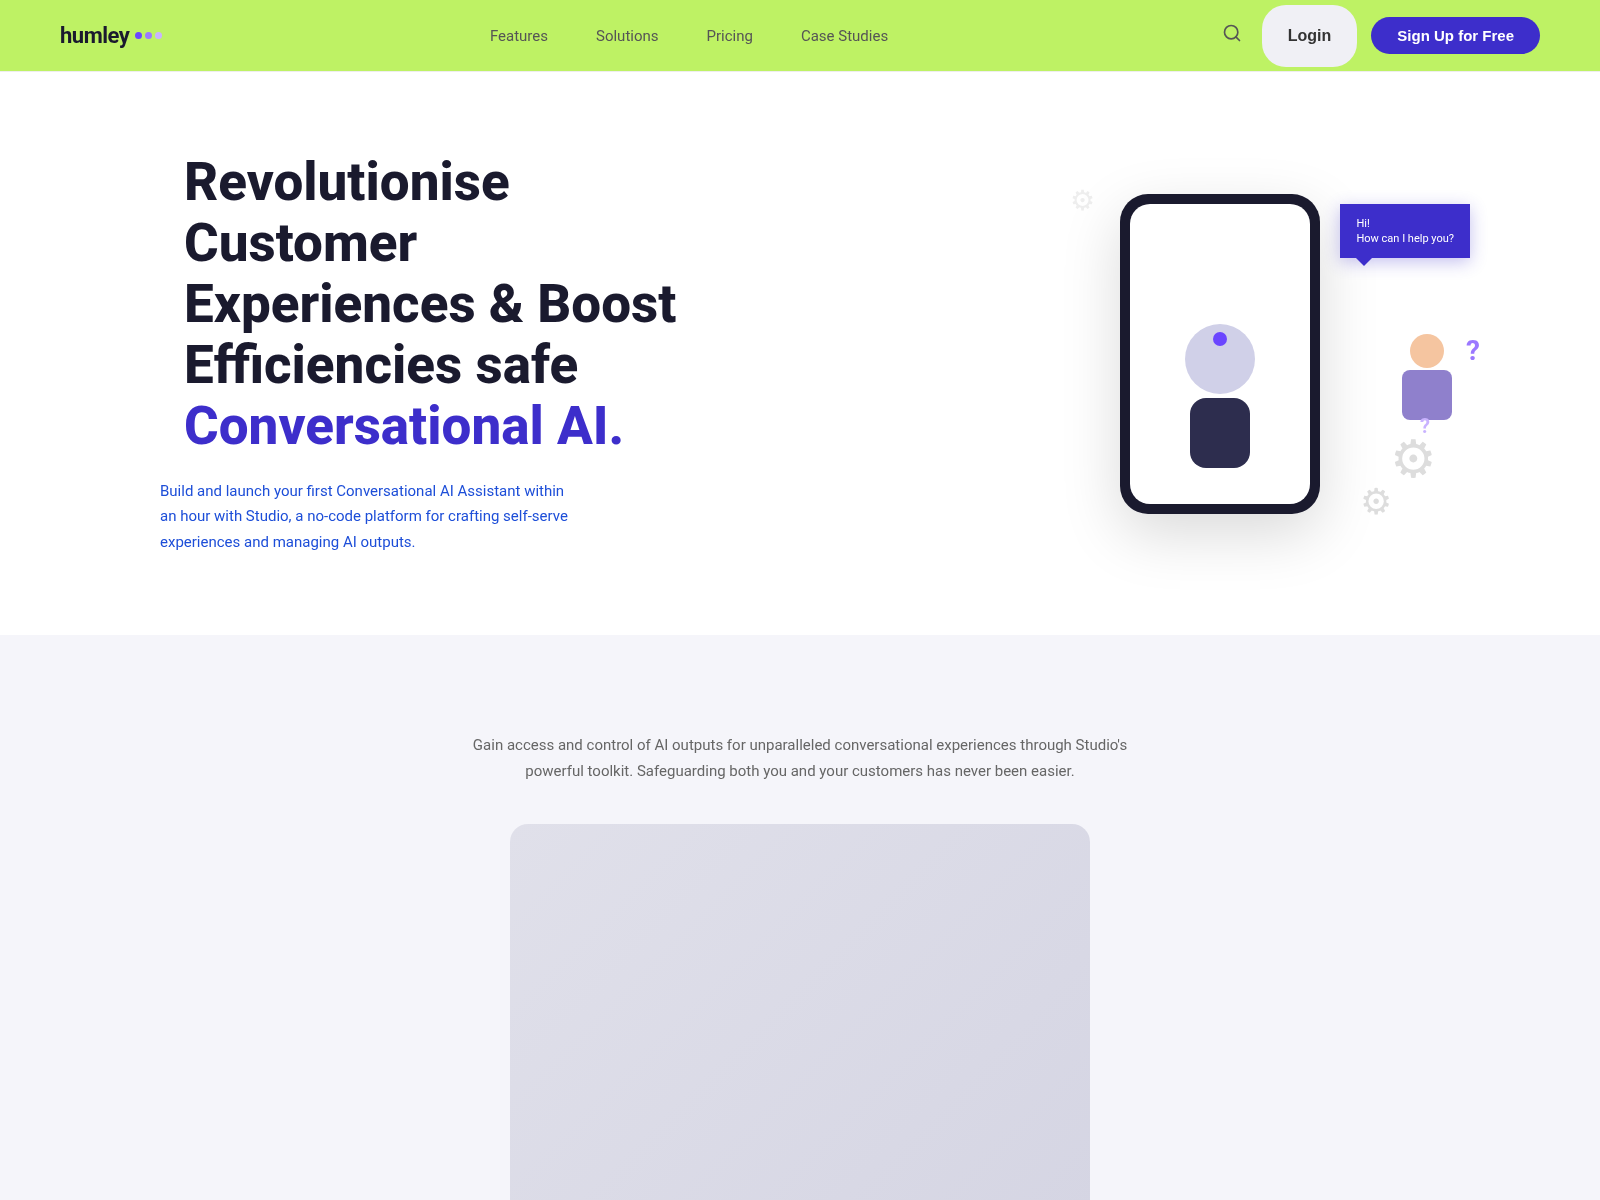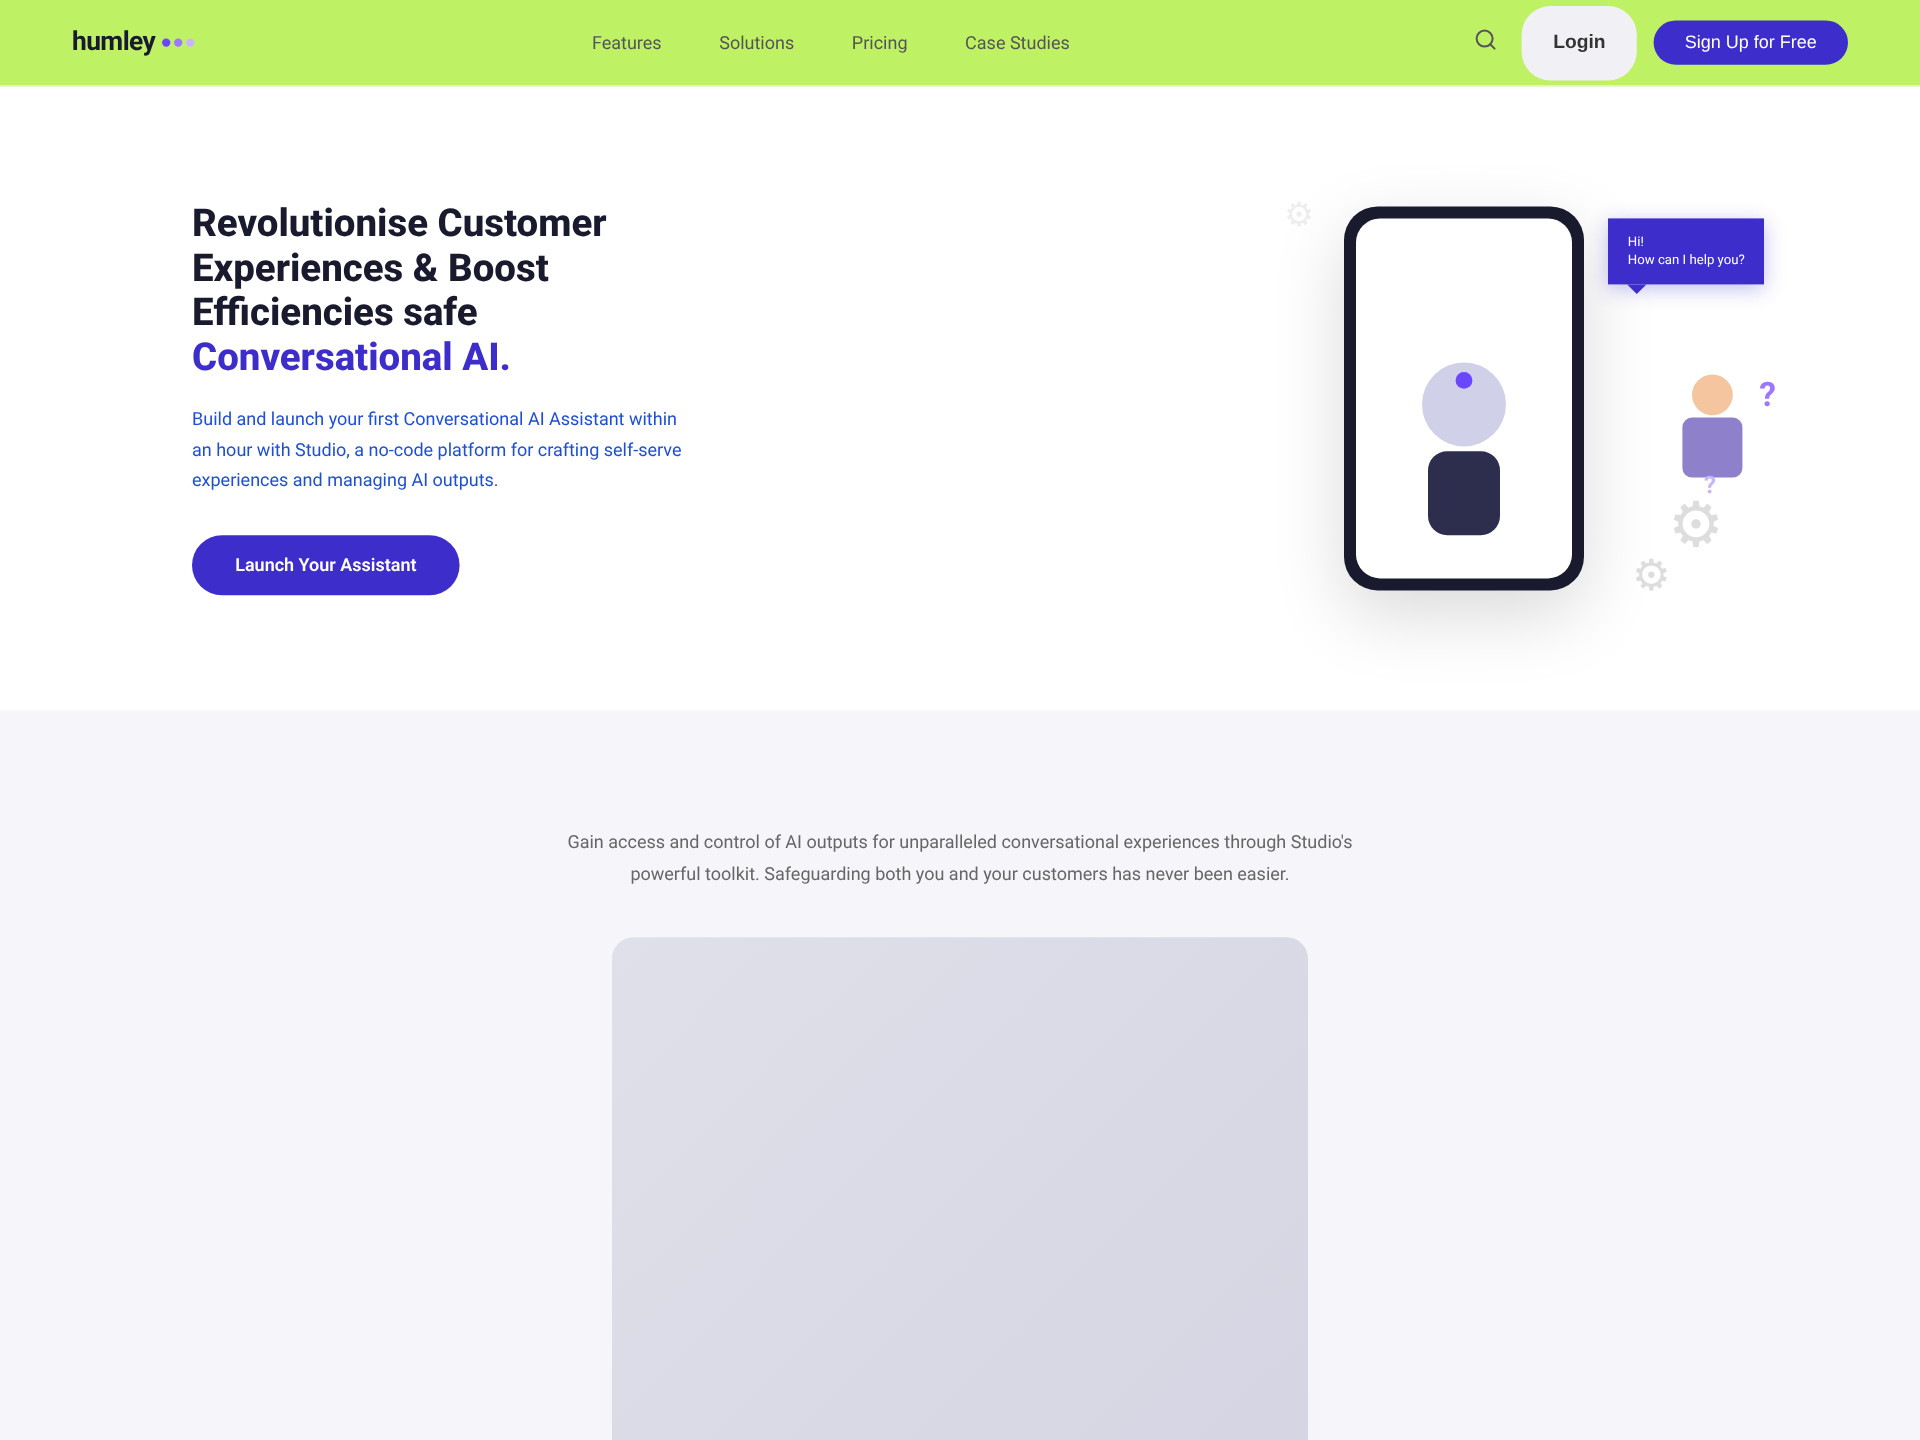--- a/index.html
+++ b/index.html
@@ -23,30 +23,30 @@
     .nav-links a { text-decoration: none; color: #555; font-size: 15px; font-weight: 400; }
 
     .nav-actions { display: flex; align-items: center; gap: 14px; }
     .search-icon-btn { background: none; border: none; cursor: pointer; color: #555; font-size: 18px; padding: 6px; }
     .btn-login {
       background: #f0f0f5; border: none; border-radius: 24px;
       padding: 22px 26px; font-size: 16px; color: #333; cursor: pointer; font-weight: 700;
     }
     .btn-signup {
       background: #3d2ecb; border: none; border-radius: 24px;
-      padding: 10px 26px; font-size: 15px; color: #fff; cursor: pointer; font-weight: 400;
+      padding: 10px 26px; font-size: 15px; color: #fff; cursor: pointer; font-weight: 700;
     }
 
     
     .hero {
       display: flex; align-items: center; justify-content: space-between;
       padding: 80px 120px 80px 160px; min-height: 480px; background: #fff;
     }
     .hero-text { max-width: 520px; }
-    .hero-heading { font-size: 32px; font-weight: 800; line-height: 1.15; color: #1a1a2e; }
+    .hero-heading { font-size: 53px; font-weight: 800; line-height: 1.15; color: #1a1a2e; margin-left: 24px; }
     .hero-heading .highlight { color: #3d2ecb; }
     .hero-desc { margin-top: 22px; font-size: 15px; color: #1d4ed8; line-height: 1.7; max-width: 420px; }
     .btn-launch {
       margin-top: 32px; display: inline-block;
       background: #3d2ecb; color: #fff; border: none; border-radius: 32px;
       padding: 16px 36px; font-size: 15px; font-weight: 600; cursor: pointer;
       text-decoration: none;
     }
 
     
@@ -193,21 +193,20 @@
 
 <section class="hero">
   <div class="hero-text">
     <h1 class="hero-heading">
       <span>Revolutionise Customer</span><br>
       <span>Experiences &amp; Boost</span><br>
       <span>Efficiencies safe</span><br>
       <span class="highlight">Conversational AI.</span>
     </h1>
     <p class="hero-desc">Build and launch your first Conversational AI Assistant within an hour with Studio, a no-code platform for crafting self-serve experiences and managing AI outputs.</p>
-    <a href="#" class="btn-launch">Launch Your Assistant</a>
   </div>
 
   <div class="hero-illustration">
 
     <span class="float-gear3">⚙</span>
     <span class="float-envelope">✉</span>
 
     <div class="phone-mockup">
       <div class="phone-screen">
 

